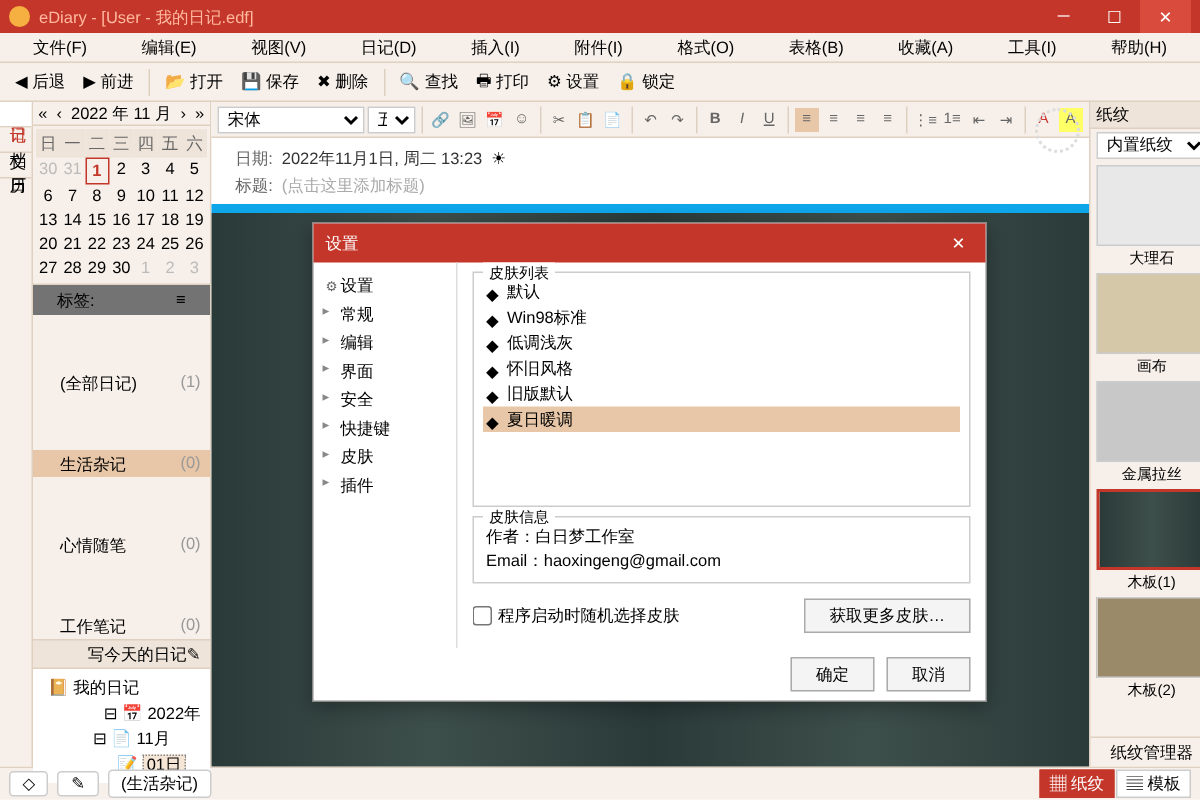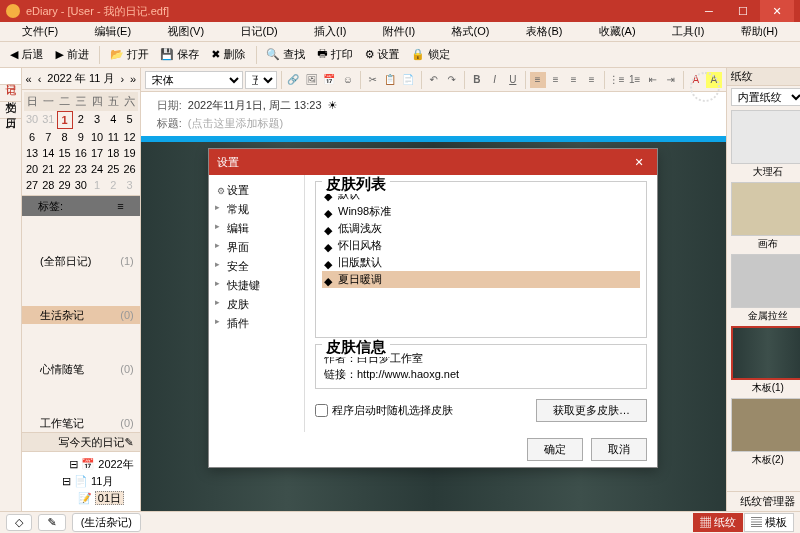--- a/index.html
+++ b/index.html
@@ -68,21 +68,21 @@
 .dlgtitle .t { flex: 1; }
 .dlgclose { width: 20px; height: 20px; display:flex; align-items:center; justify-content:center; }
 .dlgbody { flex:1; display:flex; }
 .dlgtree { width: 96px; border-right: 1px solid #ddd; padding: 6px 4px; }
 .dlgtreeitem { padding: 2px 0 2px 14px; position:relative; }
 .dlgtreeitem::before { content:'▸'; position:absolute; left:2px; font-size:9px; color:#888; }
 .dlgtreeitem.root { padding-left: 4px; font-weight: normal; }
 .dlgtreeitem.root::before { content:'⚙'; position:static; margin-right:2px; color:#666; }
 .dlgright { flex:1; display:flex; flex-direction:column; padding: 6px 10px; }
 .dlggrp { border: 1px solid #ccc; padding: 4px 6px; margin-bottom: 6px; position:relative; }
-.dlggrp .glabel { position:absolute; top:-7px; left:6px; background:#fff; padding:0 4px; font-size:15px;font-weight:bold; }
+.dlggrp .glabel { position:absolute; top:-7px; left:6px; background:#fff; padding:0 4px; font-size:10px; }
 .skinlist { height: 90px; }
 .skinitem { padding: 1px 2px; display:flex; align-items:center; gap:4px; }
 .skinitem .dot { width:10px; height:10px; }
 .skinitem.sel { background: #e8c7a8; }
 .skininfo { font-size:10px; line-height:1.4; padding:2px; }
 .dlgchk { display:flex; align-items:center; gap:4px; padding:4px 0; }
 .dlgbtns { display:flex; justify-content:flex-end; gap:8px; padding: 6px 10px; }
 .dlgbtn { padding: 3px 16px; border:1px solid #aaa; background:#f4f4f4; }
 </style>
 </head>
@@ -234,20 +234,21 @@
             <span>工作笔记</span>
             <span style="color:#999">(0)</span>
           </div>
         </div>
       <div class="writebar">
         <span>写今天的日记</span>
           <span> ✎</span>
       </div>
     </div>
     <div class="tree">
+      <div class="treeitem">📔 <span>我的日记</span></div>
       <div class="treeitem d1">⊟ 📅 <span>2022年</span></div>
       <div class="treeitem d2">⊟ 📄 <span>11月</span></div>
       <div class="treeitem d3 sel">📝 <span class="lbl">01日</span></div>
     </div>
   </div>
 
   <div class="editor">
     <div class="edtoolbar">
       <select class="edsel" style="width:98px"><option>宋体</option></select>
       <select class="edsel" style="width:32px"><option>五号</option></select>
@@ -383,21 +384,21 @@
             <div class="skinitem sel">
               <span class="dot">◆</span>
               <span>夏日暖调</span>
             </div>
           </div>
       </div>
       <div class="dlggrp">
         <span class="glabel">皮肤信息</span>
         <div class="skininfo">
           <div>作者：白日梦工作室</div>
-          <div>链接：http://www.haoxg.net</div>
+          <div>Email：haoxingeng@gmail.com</div>
         </div>
       </div>
       <div class="dlgchk">
         <input type="checkbox" style="">
         <span>程序启动时随机选择皮肤</span>
         <span style="flex:1"></span>
         <button class="dlgbtn">获取更多皮肤…</button>
       </div>
     </div>
   </div>

